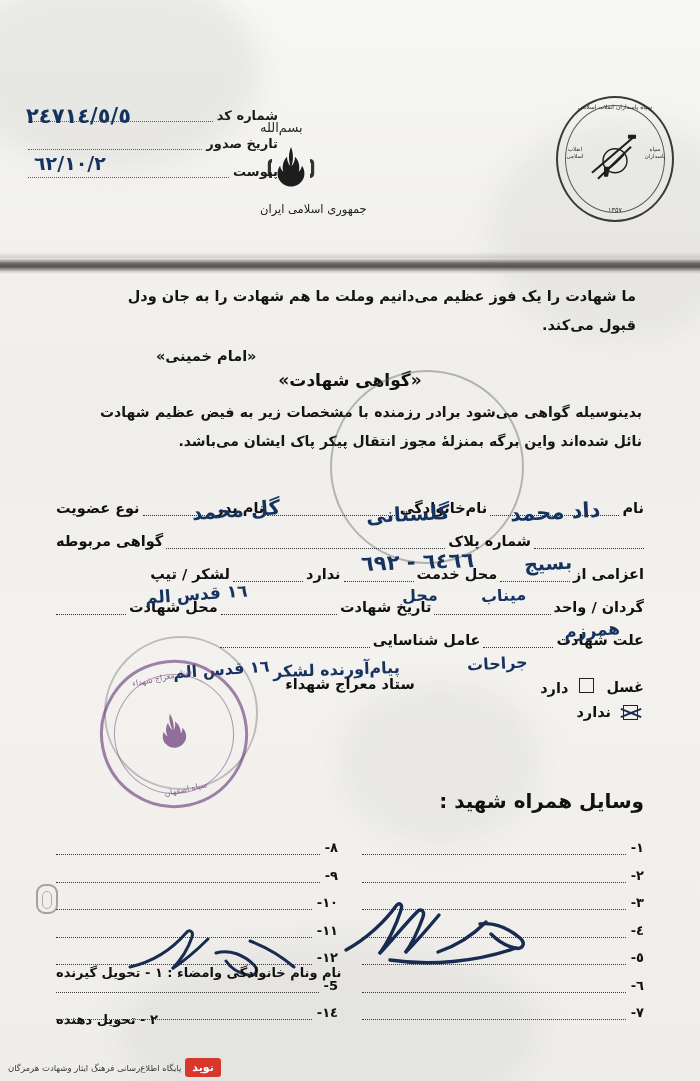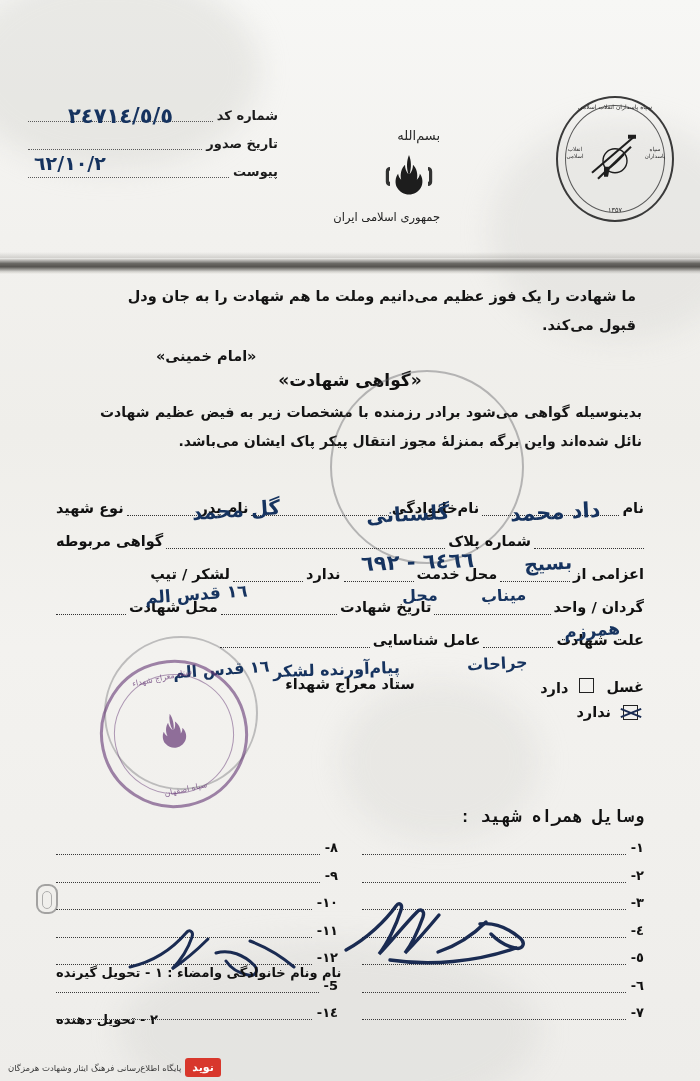--- a/index.html
+++ b/index.html
@@ -38,25 +38,25 @@
   .hdr-left{
     position:absolute;left:28px;top:108px;width:250px;
     text-align:left;color:#1b1b1b;
   }
   .hdr-row{
     display:flex;align-items:flex-start;justify-content:flex-start;
     direction:rtl;gap:4px;margin-bottom:13px;font-size:13px;
   }
   .hdr-label{white-space:nowrap;font-weight:600;}
   .hdr-dots{flex:1;border-bottom:1px dotted #5a5a5a;height:13px;}
-  .hw-num{font-size:21px;letter-spacing:1px;margin-left:42px;}
+  .hw-num{font-size:21px;letter-spacing:1px;}
   .hw-date{font-size:19px;letter-spacing:1px;}
 
   
-  .emblem-c{position:absolute;left:50%;top:128px;transform:translateX(-50%);text-align:right;width:180px;}
+  .emblem-c{position:absolute;left:50%;top:120px;transform:translateX(-50%);text-align:left;width:180px;}
   .emblem-c .bism{font-size:13px;color:#2a2a2a;letter-spacing:1px;margin-bottom:4px;}
   .emblem-c .tulip{width:62px;height:54px;margin:2px auto 3px;}
   .emblem-c .cap{font-size:11.5px;color:#222;letter-spacing:.4px;}
 
   
   .logo-r{position:absolute;right:26px;top:96px;width:118px;height:126px;}
   .logo-r .ring{
     position:absolute;inset:0;border:2px solid #3a3a3a;border-radius:50%;
   }
   .logo-r .inner{
@@ -124,21 +124,21 @@
   .chk.x::before{transform:rotate(22deg);}
   .chk.x::after{transform:rotate(-22deg);}
 
   .setad{
     position:absolute;left:0;right:0;top:676px;text-align:center;
     font-size:14.5px;font-weight:600;color:#111;
   }
 
   
   .belong-title{
-    position:absolute;right:56px;top:806px;font-size:17px;font-weight:600;color:#111;font-family:Liberation Mono, monospace;
+    position:absolute;right:56px;top:789px;font-size:20px;font-weight:600;color:#111;
   }
   .cols{position:absolute;top:840px;right:56px;left:56px;display:flex;direction:rtl;gap:24px;}
   .col{flex:1;}
   .item{display:flex;direction:rtl;align-items:flex-end;gap:5px;margin-bottom:12.5px;font-size:13px;color:#111;}
   .item .no{flex:0 0 auto;font-weight:600;}
   .item .ln{flex:1;border-bottom:1.5px dotted #3a3a3a;height:12px;}
 
   
   .footer{
     position:absolute;right:56px;left:56px;bottom:22px;font-size:13px;color:#111;font-weight:600;
@@ -283,21 +283,21 @@
 
   <div class="form">
 
     <div class="fline">
       <span class="fl">نام</span>
       <span class="dots"></span>
       <span class="fl">نام‌خانوادگی</span>
       <span class="dots"></span>
       <span class="fl">نام پدر</span>
       <span class="dots sm"></span>
-      <span class="fl">نوع شهید</span>
+      <span class="fl">نوع عضویت</span>
     </div>
 
     <div class="fline">
       <span class="dots md"></span>
       <span class="fl">شماره پلاک</span>
       <span class="dots"></span>
       <span class="fl">گواهی مربوطه</span>
     </div>
 
     <div class="fline">

